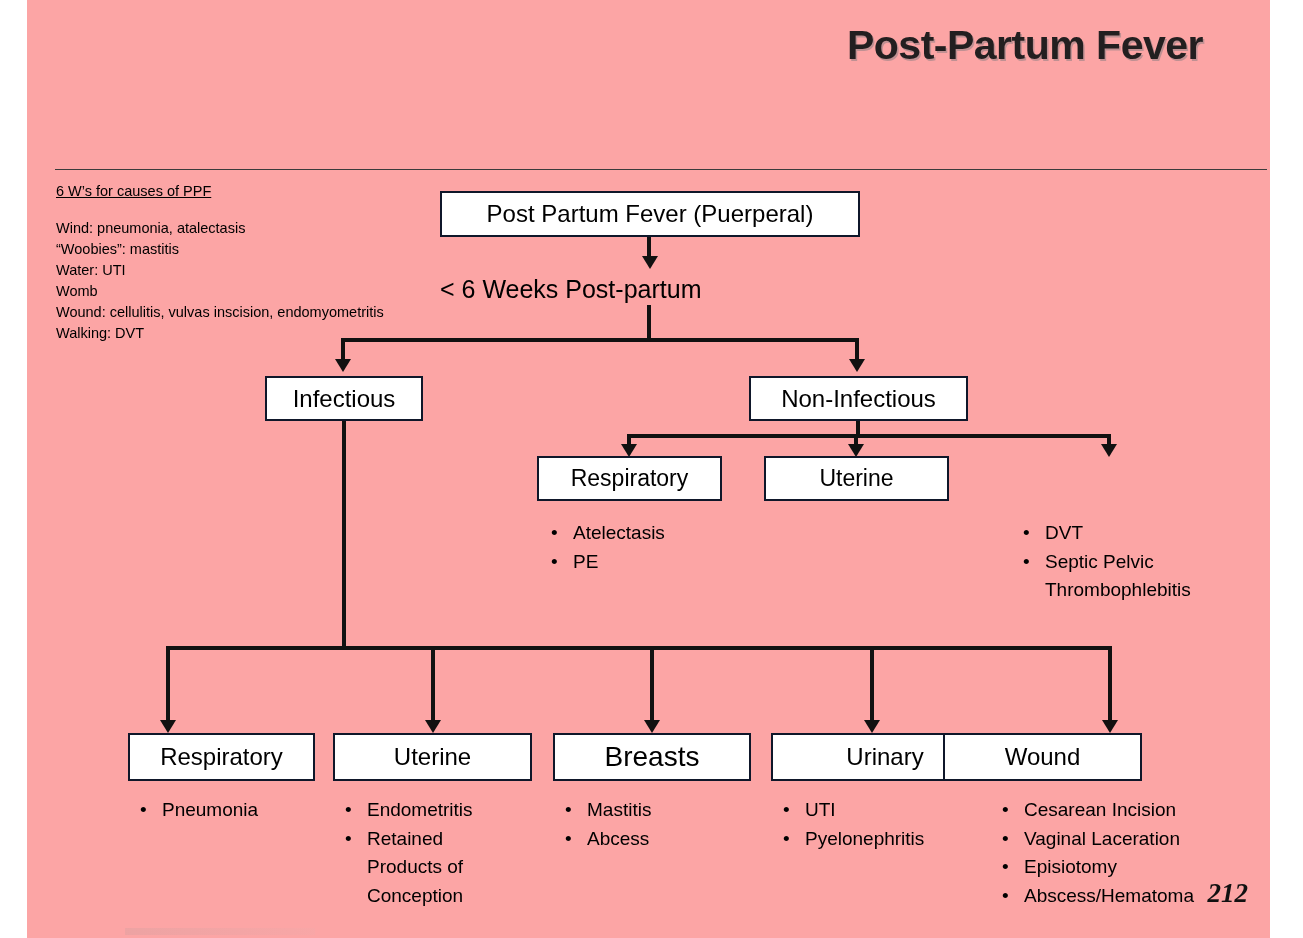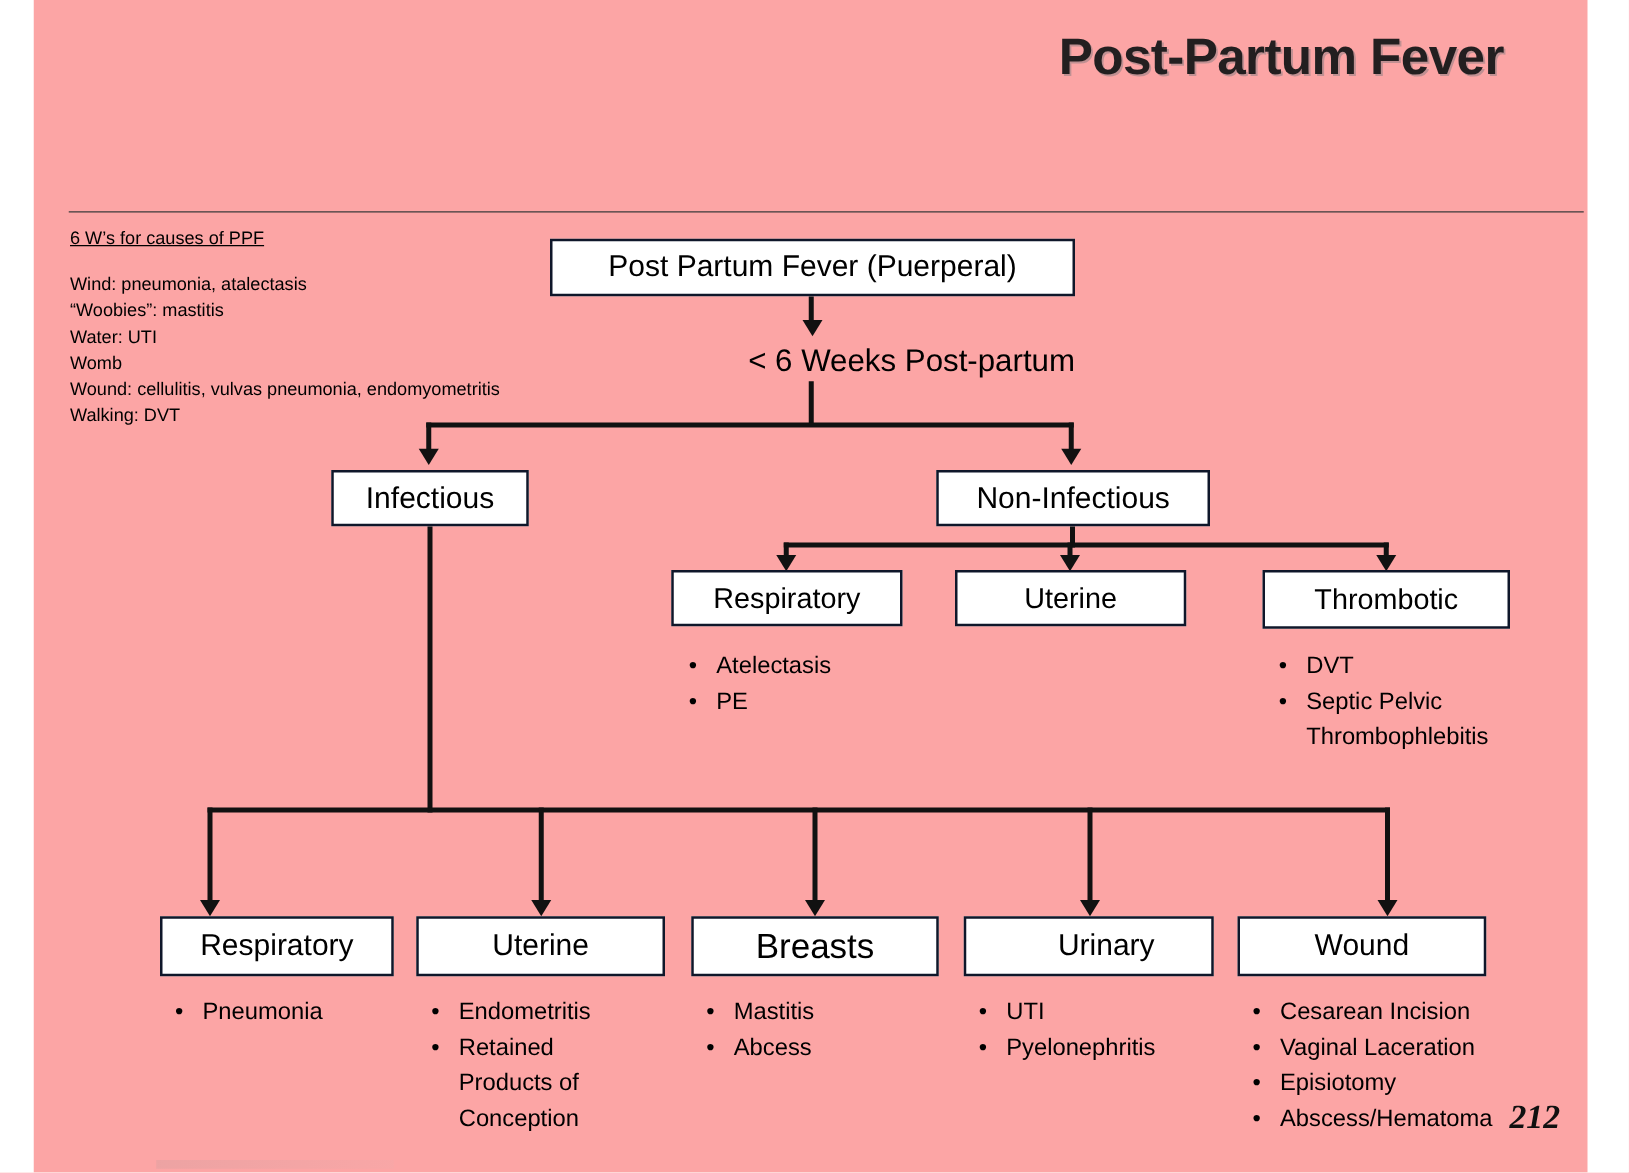--- a/index.html
+++ b/index.html
@@ -67,21 +67,21 @@
     background: #ffffff;
     display: flex;
     align-items: center;
     justify-content: center;
     text-align: center;
     color: #000;
     z-index: 3;
   }
   .plain-label {
     position: absolute;
-    text-align: right;
+    text-align: left;
     color: #000;
     z-index: 3;
   }
 
   
   .vline, .hline {
     position: absolute;
     background: #111111;
     z-index: 1;
   }
@@ -157,21 +157,21 @@
   <div id="slide-title">Post-Partum Fever</div>
 
   <div id="top-rule"></div>
 
   <div id="six-ws">
     <div class="heading">6 W’s for causes of PPF</div>
     <div class="w-line">Wind: pneumonia, atalectasis</div>
     <div class="w-line">“Woobies”: mastitis</div>
     <div class="w-line">Water: UTI</div>
     <div class="w-line">Womb</div>
-    <div class="w-line">Wound: cellulitis, vulvas pneumonia, endomyometritis</div>
+    <div class="w-line">Wound: cellulitis, vulvas inscision, endomyometritis</div>
     <div class="w-line">Walking: DVT</div>
   </div>
 
   <div class="node" style="left:413px; top:191px; width:420px; height:46px; font-size:24px;">Post Partum Fever (Puerperal)</div>
 
   <div class="vline" style="left:620px; top:237px; width:4px; height:23px;"></div>
   <div class="arrow" style="left:615px; top:256px;"></div>
 
   <div class="plain-label" style="left:413px; top:275px; width:420px; font-size:25px;">&lt; 6 Weeks Post-partum</div>
 
@@ -190,21 +190,20 @@
   <div class="hline" style="left:600px; top:434px; width:484px; height:4px;"></div>
   <div class="vline" style="left:600px; top:434px; width:4px; height:14px;"></div>
   <div class="arrow" style="left:594px; top:444px;"></div>
   <div class="vline" style="left:827px; top:434px; width:4px; height:14px;"></div>
   <div class="arrow" style="left:821px; top:444px;"></div>
   <div class="vline" style="left:1080px; top:434px; width:4px; height:14px;"></div>
   <div class="arrow" style="left:1074px; top:444px;"></div>
 
   <div class="node" style="left:510px; top:456px; width:185px; height:45px; font-size:23px;">Respiratory</div>
   <div class="node" style="left:737px; top:456px; width:185px; height:45px; font-size:23px;">Uterine</div>
-  <div class="node" style="left:983px; top:456px; width:198px; height:47px; font-size:23px;">Thrombotic</div>
 
   <div class="bullets" style="left:524px; top:519px; width:200px;">
     <div class="row">
       <span class="dot">•</span>
       <span class="txt">Atelectasis</span>
     </div>
     <div class="row">
       <span class="dot">•</span>
       <span class="txt">PE</span>
     </div>
@@ -236,21 +235,21 @@
   <div class="vline" style="left:843px; top:646px; width:4px; height:78px;"></div>
   <div class="arrow" style="left:837px; top:720px;"></div>
 
   <div class="vline" style="left:1081px; top:646px; width:4px; height:78px;"></div>
   <div class="arrow" style="left:1075px; top:720px;"></div>
 
   <div class="node" style="left:101px; top:733px; width:187px; height:48px; font-size:24px;">Respiratory</div>
   <div class="node" style="left:306px; top:733px; width:199px; height:48px; font-size:24px;">Uterine</div>
   <div class="node" style="left:526px; top:733px; width:198px; height:48px; font-size:28px;">Breasts</div>
   <div class="node" style="left:744px; top:733px; width:200px; height:48px; font-size:24px;padding-left:28px;">Urinary</div>
-  <div class="node" style="left:963px; top:733px; width:199px; height:48px; font-size:24px;">Wound</div>
+  <div class="node" style="left:916px; top:733px; width:199px; height:48px; font-size:24px;">Wound</div>
 
   <div class="bullets" style="left:113px; top:796px; width:180px;">
     <div class="row">
       <span class="dot">•</span>
       <span class="txt">Pneumonia</span>
     </div>
   </div>
 
   <div class="bullets" style="left:318px; top:796px; width:175px;">
     <div class="row">

